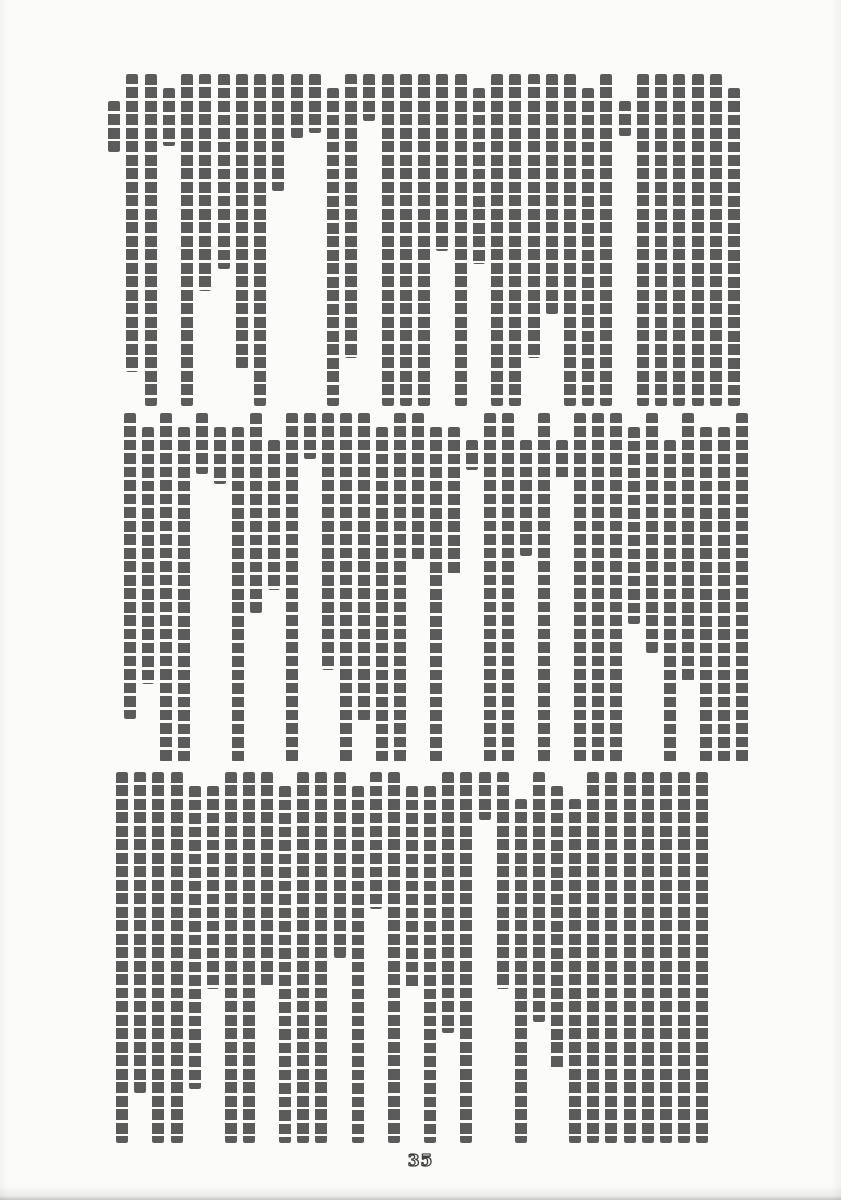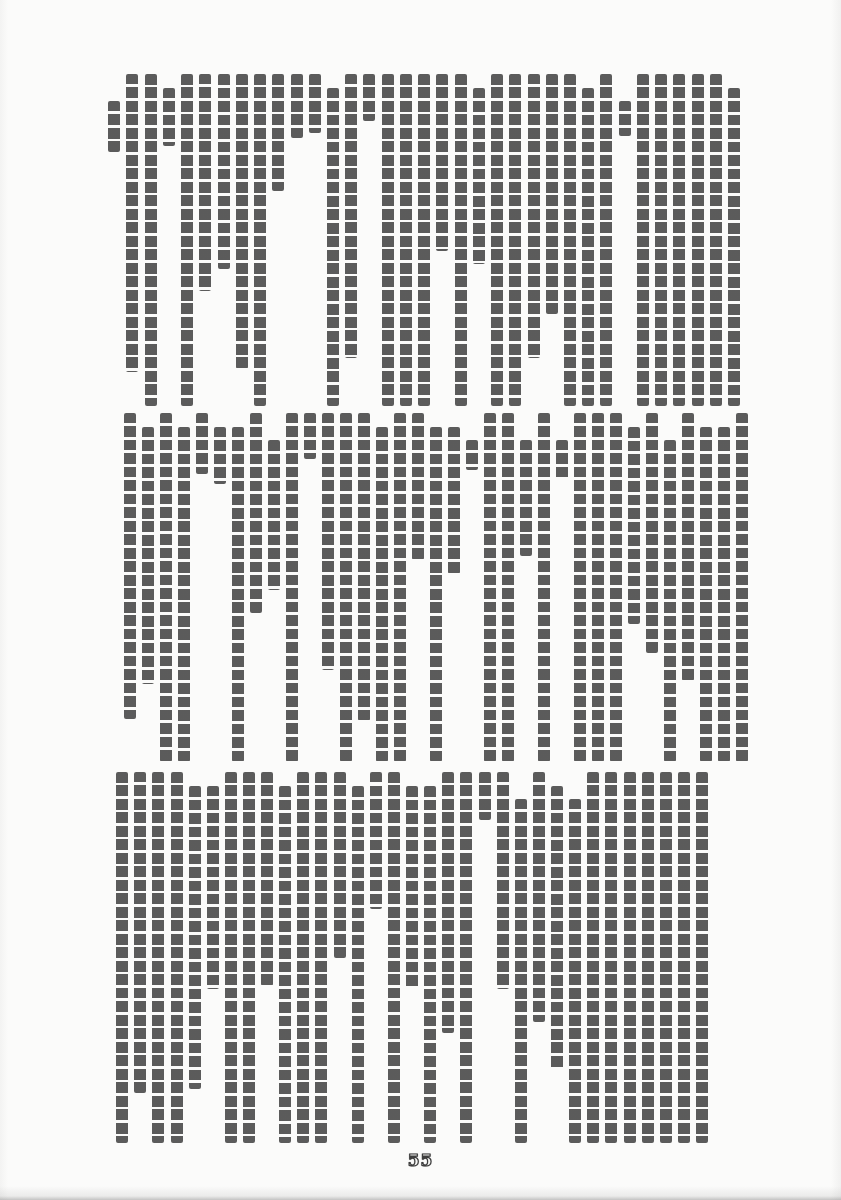--- a/index.html
+++ b/index.html
@@ -169,15 +169,15 @@
       <div class="text-col" style="right: 453.03px; top: 0px; height: 371px;"></div>
       <div class="text-col" style="right: 471.152px; top: 0px; height: 371px;"></div>
       <div class="text-col" style="right: 489.273px; top: 14px; height: 203px;"></div>
       <div class="text-col" style="right: 507.394px; top: 14px; height: 303px;"></div>
       <div class="text-col" style="right: 525.515px; top: 0px; height: 371px;"></div>
       <div class="text-col" style="right: 543.636px; top: 0px; height: 371px;"></div>
       <div class="text-col" style="right: 561.758px; top: 0px; height: 321px;"></div>
       <div class="text-col" style="right: 579.879px; top: 0px; height: 371px;"></div>
     </div>
 
-  <div class="page-number">55</div>
+  <div class="page-number">35</div>
 
 </div>
 
 </body></html>

